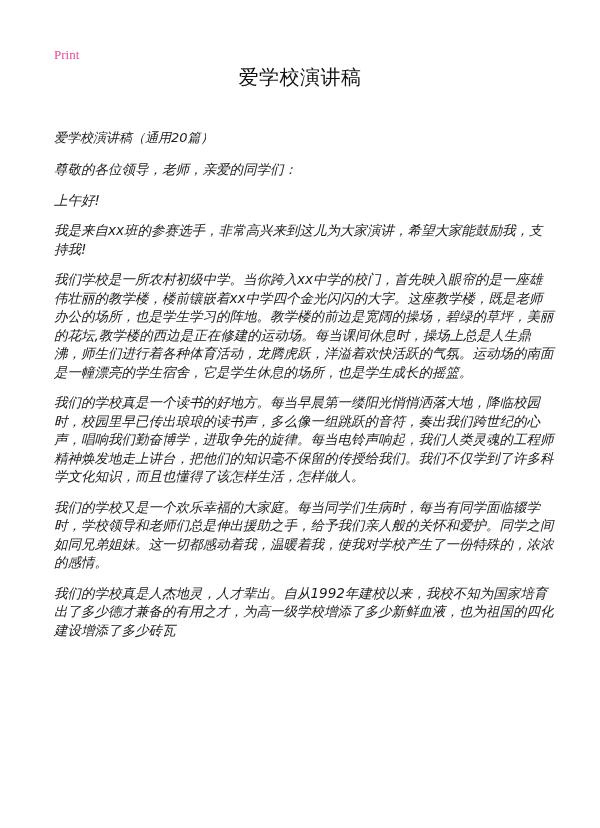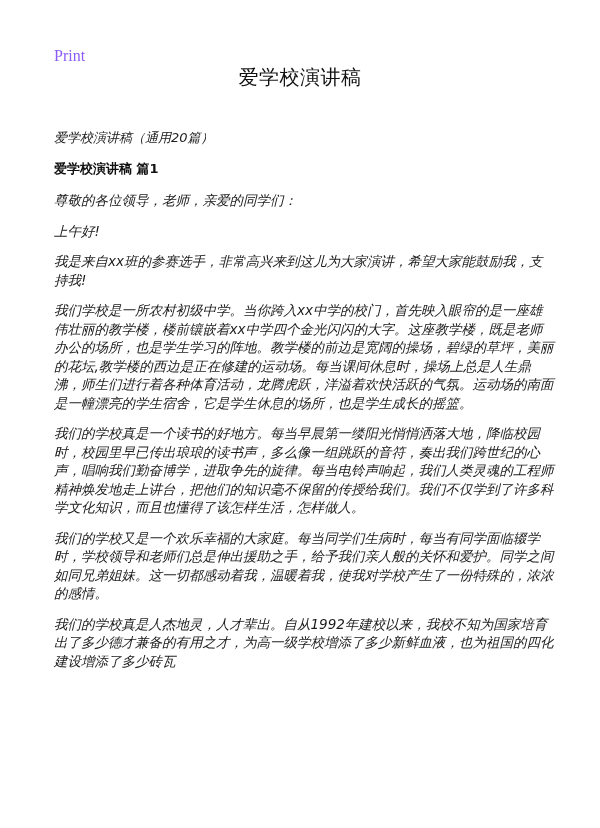--- a/index.html
+++ b/index.html
@@ -13,22 +13,22 @@
       position: relative;
       overflow: hidden;
       font-family: "DejaVu Sans", sans-serif;
       color: #1a1a1a;
     }
     .print-link {
       position: absolute;
       left: 54px;
       top: 47px;
       font-family: "Liberation Serif", serif;
-      font-size: 16px;
-      color: #8b5cf6;
+      font-size: 13px;
+      color: #ec4899;
     }
     .doc-title {
       position: absolute;
       left: 0;
       width: 600px;
       top: 64px;
       text-align: center;
       font-size: 20px;
       color: #111;
       letter-spacing: 0.5px;
@@ -67,21 +67,20 @@
   </style>
 </head>
 <body>
 
 <div class="print-link">Print</div>
 
 <h1 class="doc-title">爱学校演讲稿</h1>
 
 <div class="content">
   <p class="subtitle">爱学校演讲稿（通用20篇）</p>
-  <p class="section-heading">爱学校演讲稿 篇1</p>
   <p class="para">尊敬的各位领导，老师，亲爱的同学们：</p>
   <p class="para">上午好!</p>
   <p class="para">我是来自xx班的参赛选手，非常高兴来到这儿为大家演讲，希望大家能鼓励我，支持我!</p>
   <p class="para">我们学校是一所农村初级中学。当你跨入xx中学的校门，首先映入眼帘的是一座雄伟壮丽的教学楼，楼前镶嵌着xx中学四个金光闪闪的大字。这座教学楼，既是老师办公的场所，也是学生学习的阵地。教学楼的前边是宽阔的操场，碧绿的草坪，美丽的花坛,教学楼的西边是正在修建的运动场。每当课间休息时，操场上总是人生鼎沸，师生们进行着各种体育活动，龙腾虎跃，洋溢着欢快活跃的气氛。运动场的南面是一幢漂亮的学生宿舍，它是学生休息的场所，也是学生成长的摇篮。</p>
   <p class="para">我们的学校真是一个读书的好地方。每当早晨第一缕阳光悄悄洒落大地，降临校园时，校园里早已传出琅琅的读书声，多么像一组跳跃的音符，奏出我们跨世纪的心声，唱响我们勤奋博学，进取争先的旋律。每当电铃声响起，我们人类灵魂的工程师精神焕发地走上讲台，把他们的知识毫不保留的传授给我们。我们不仅学到了许多科学文化知识，而且也懂得了该怎样生活，怎样做人。</p>
   <p class="para">我们的学校又是一个欢乐幸福的大家庭。每当同学们生病时，每当有同学面临辍学时，学校领导和老师们总是伸出援助之手，给予我们亲人般的关怀和爱护。同学之间如同兄弟姐妹。这一切都感动着我，温暖着我，使我对学校产生了一份特殊的，浓浓的感情。</p>
   <p class="para">我们的学校真是人杰地灵，人才辈出。自从1992年建校以来，我校不知为国家培育出了多少德才兼备的有用之才，为高一级学校增添了多少新鲜血液，也为祖国的四化建设增添了多少砖瓦</p>
 </div>
 
 </body></html>

